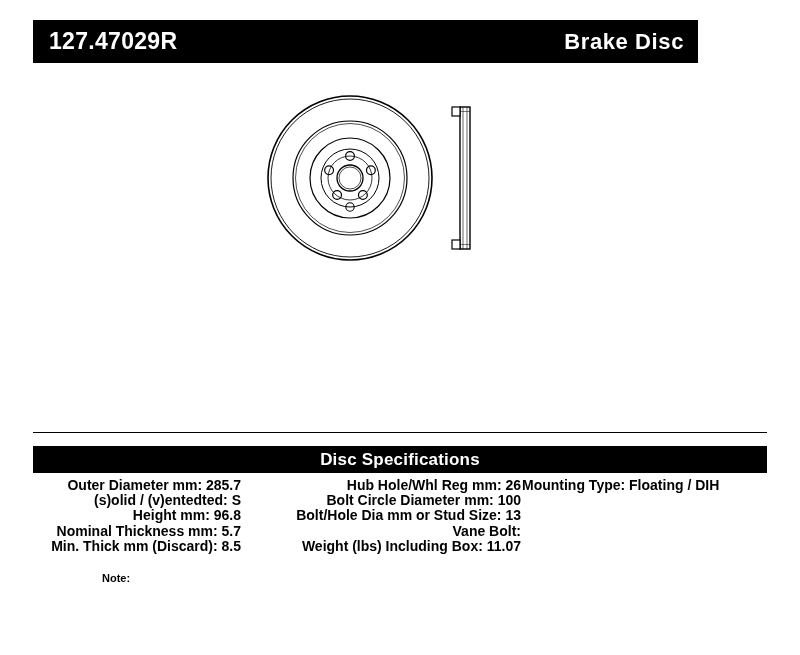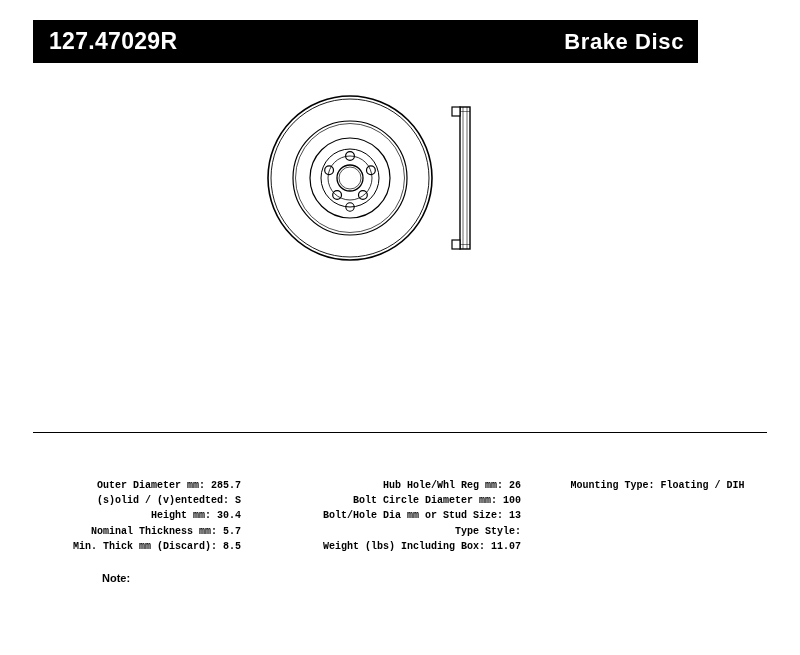--- a/index.html
+++ b/index.html
@@ -83,42 +83,41 @@
     line-height: 1;
   }
 
   
   .specs {
     position: absolute;
     left: 33px;
     top: 478px;
     width: 734px;
     height: 110px;
-    font-size: 10px;
-    font-weight: bold;
-    font-family: Liberation Mono, monospace;
+    font-size: 14px;
+    font-weight: bold;
   }
   .col {
     position: absolute;
     top: 0;
   }
   .col-left {
     left: 0;
     width: 208px;
     text-align: right;
   }
   .col-mid {
     left: 218px;
     width: 270px;
     text-align: right;
   }
   .col-right {
-    left: 515px;
+    left: 489px;
     width: 219px;
-    text-align: center;
+    text-align: left;
   }
   .spec-row {
     line-height: 15.2px;
     white-space: nowrap;
   }
   .note {
     position: absolute;
     left: 62px;
     top: 572px;
     font-size: 11px;
@@ -186,36 +185,39 @@
         <rect x="202" y="145" width="8" height="9" stroke-width="1.2" fill="#ffffff"></rect>
 
         <line x1="210" y1="16.5" x2="220" y2="16.5" stroke-width="0.5"></line>
         <line x1="210" y1="149.5" x2="220" y2="149.5" stroke-width="0.5"></line>
       </g>
     </svg>
   </div>
 
   <div class="top-rule"></div>
 
+  <div class="spec-band">
+    <div class="spec-band-title">Disc Specifications</div>
+  </div>
 
   <div class="specs">
 
     <div class="col col-left">
       <div class="spec-row">Outer Diameter mm: 285.7</div>
       <div class="spec-row">(s)olid / (v)entedted: S</div>
-      <div class="spec-row">Height mm: 30.4</div>
+      <div class="spec-row">Height mm: 96.8</div>
       <div class="spec-row">Nominal Thickness mm: 5.7</div>
       <div class="spec-row">Min. Thick mm (Discard): 8.5</div>
     </div>
 
     <div class="col col-mid">
       <div class="spec-row">Hub Hole/Whl Reg mm: 26</div>
       <div class="spec-row">Bolt Circle Diameter mm: 100</div>
       <div class="spec-row">Bolt/Hole Dia mm or Stud Size: 13</div>
-      <div class="spec-row">Type Style:</div>
+      <div class="spec-row">Vane Bolt:</div>
       <div class="spec-row">Weight (lbs) Including Box: 11.07</div>
     </div>
 
     <div class="col col-right">
       <div class="spec-row">Mounting Type: Floating / DIH</div>
     </div>
 
   </div>
 
   <div class="note">Note:</div>

